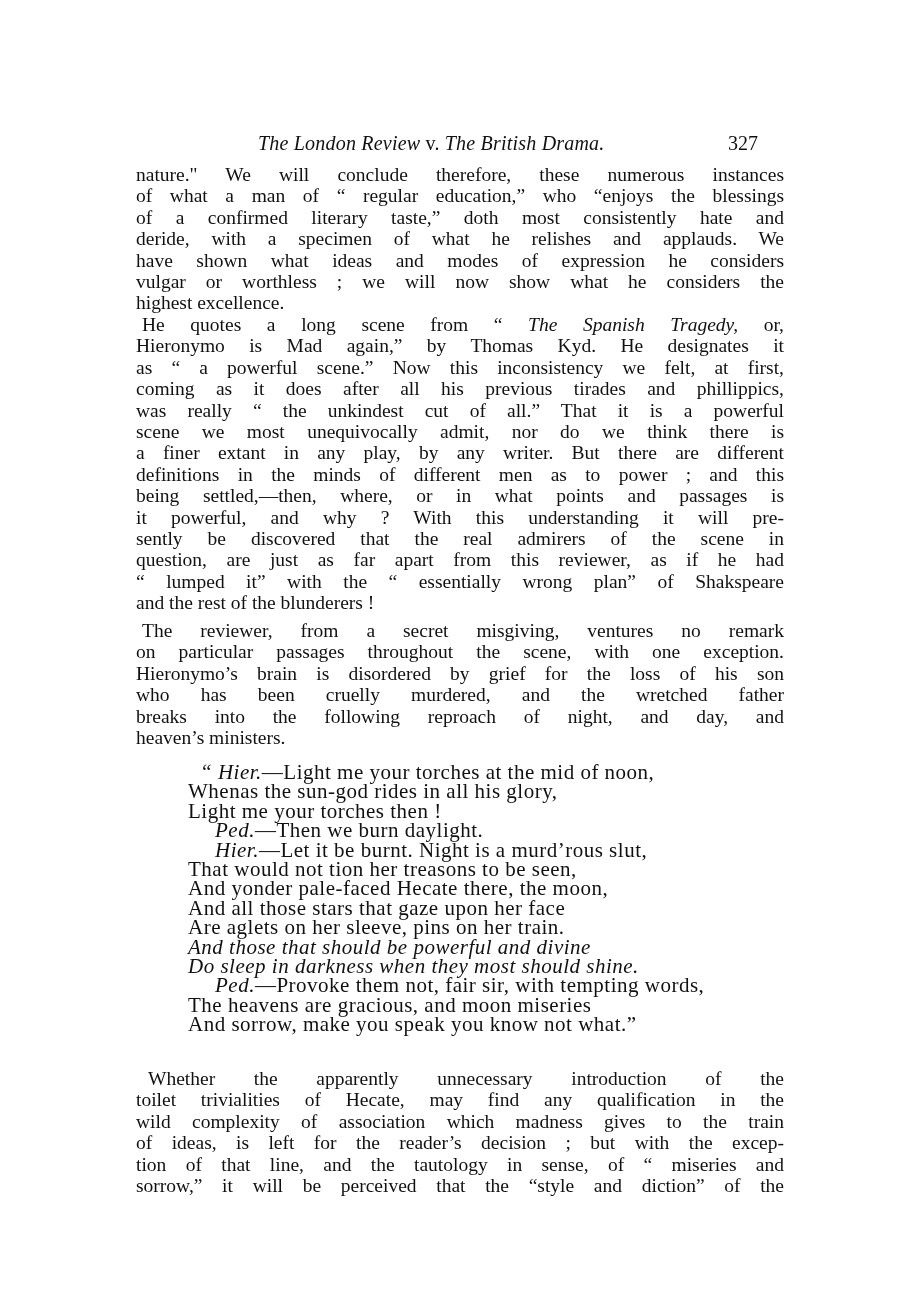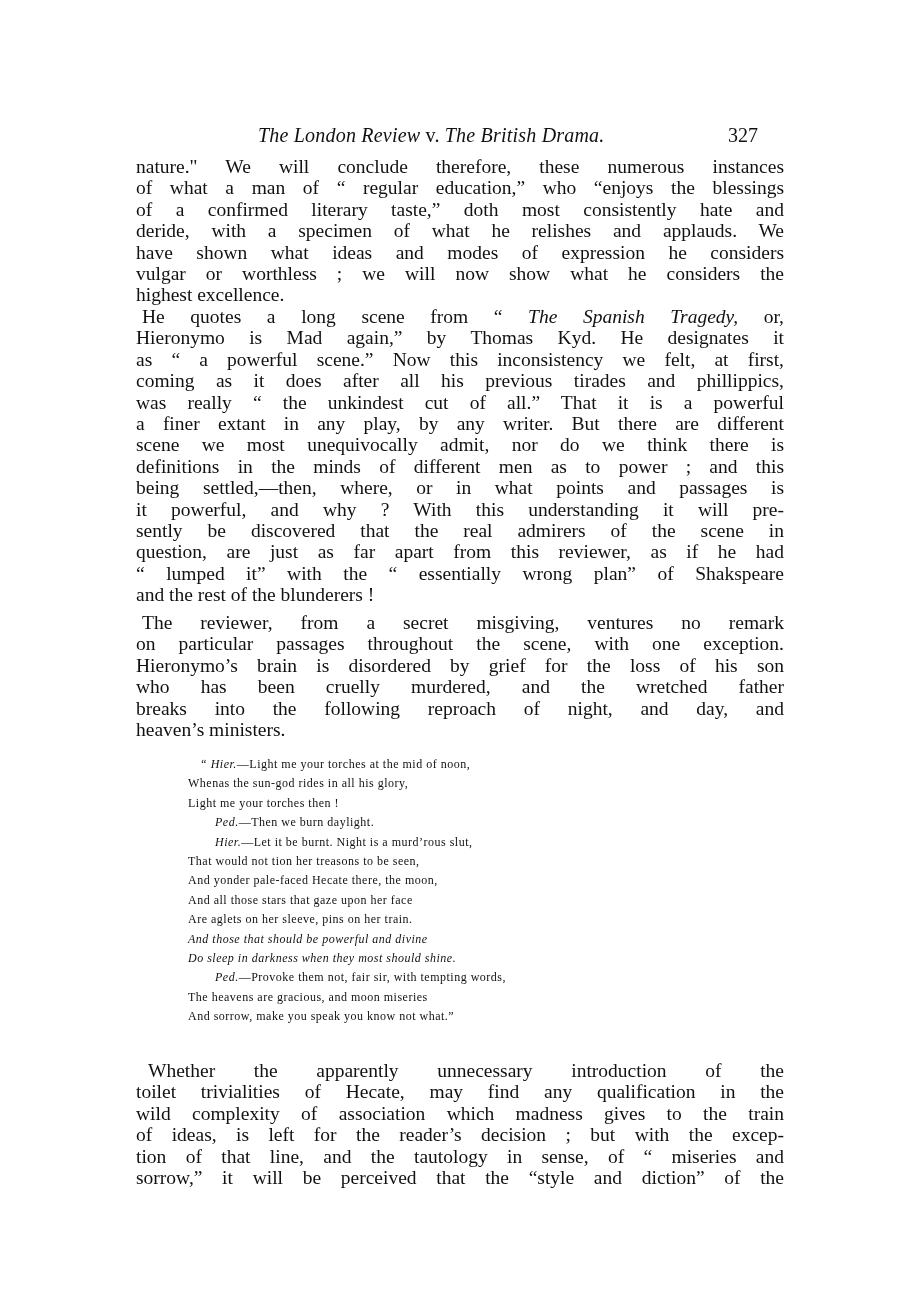--- a/index.html
+++ b/index.html
@@ -1,27 +1,27 @@
 <!DOCTYPE html>
 <html><head>
 <meta charset="utf-8">
 <style>
   html, body { margin: 0; padding: 0; background: #ffffff; }
   body { width: 911px; height: 1305px; position: relative; overflow: hidden; color: #111; }
-  .page { position: absolute; left: 0; top: 8px; width: 911px; height: 952px; }
+  .page { position: absolute; left: 0; top: 16px; width: 911px; height: 952px; }
   .running-head { position: absolute; top: 116px; left: 258px; width: 504px;
     font-family: "Liberation Serif", serif; font-style: italic; font-size: 20px; letter-spacing: 0.2px; }
   .running-head .v { font-style: normal; }
   .folio { position: absolute; top: 116px; left: 728px; font-family: "Liberation Serif", serif; font-size: 20px; }
   .prose { position: absolute; left: 136px; width: 648px; font-family: "Liberation Serif", serif;
     font-size: 19.5px; line-height: 21.4px; text-align: justify; }
   .line { display: block; text-align: justify; text-align-last: justify; white-space: nowrap; }
   .line.last { text-align-last: left; }
   .verse { position: absolute; left: 188px; top: 747px; font-family: "Liberation Serif", serif;
-    font-size: 12px; line-height: 19.4px; letter-spacing: 0.5px; }
+    font-size: 21px; line-height: 19.4px; letter-spacing: 0.5px; }
   .verse .vl { display: block; white-space: nowrap; }
   .verse .vl.in1 { padding-left: 12px; }
   .verse .vl.in2 { padding-left: 27px; }
   .verse .vl.ital { font-style: italic; }
   .verse .spk { font-style: italic; }
   i { font-style: italic; }
 </style>
 </head>
 <body>
 
@@ -41,22 +41,22 @@
     <span class="line">vulgar or worthless ;  we will now show what he considers the</span>
     <span class="line last">highest excellence.</span>
   </div>
 
   <div class="prose" style="top:298px;">
     <span class="line" style="padding-left:6px;"><span>He quotes a long scene from “ </span><i>The Spanish Tragedy,</i><span> or,</span></span>
     <span class="line">Hieronymo is Mad again,” by Thomas Kyd.  He designates it</span>
     <span class="line">as “ a powerful scene.”  Now this inconsistency we felt, at first,</span>
     <span class="line">coming as it does after all his previous tirades and phillippics,</span>
     <span class="line">was really “ the unkindest cut of all.”  That it is a powerful</span>
+    <span class="line">scene we most unequivocally admit, nor do we think there is</span>
     <span class="line">a finer extant in any play, by any writer.  But there are different</span>
-    <span class="line">scene we most unequivocally admit, nor do we think there is</span>
     <span class="line">definitions in the minds of different men as to power ; and this</span>
     <span class="line">being settled,—then, where, or in what points and passages is</span>
     <span class="line">it powerful, and why ?  With this understanding it will pre-</span>
     <span class="line">sently be discovered that the real admirers of the scene in</span>
     <span class="line">question, are just as far apart from this reviewer, as if he had</span>
     <span class="line">“ lumped it” with the “ essentially wrong plan” of Shakspeare</span>
     <span class="line last">and the rest of the blunderers !</span>
   </div>
 
   <div class="prose" style="top:604px;">

